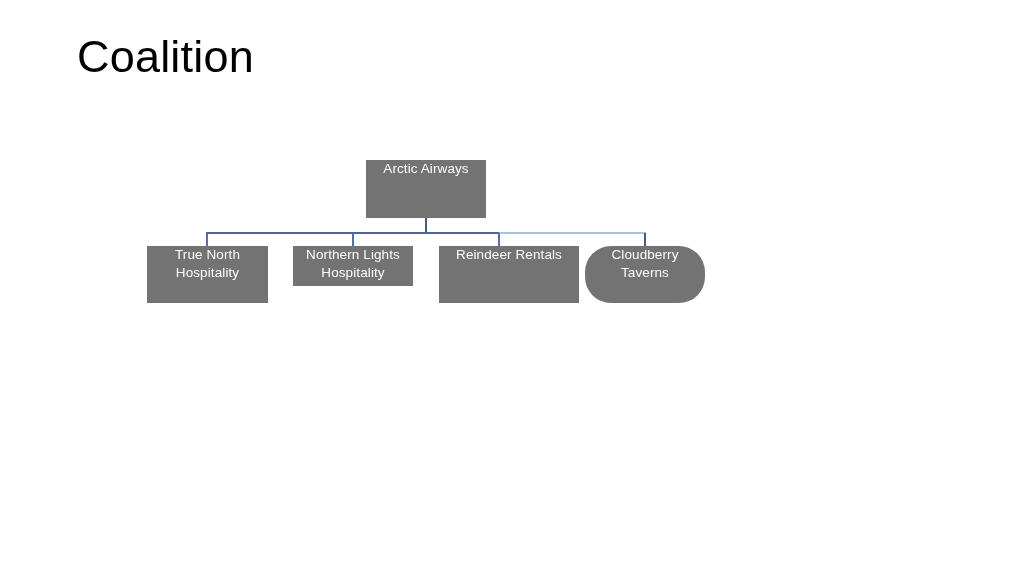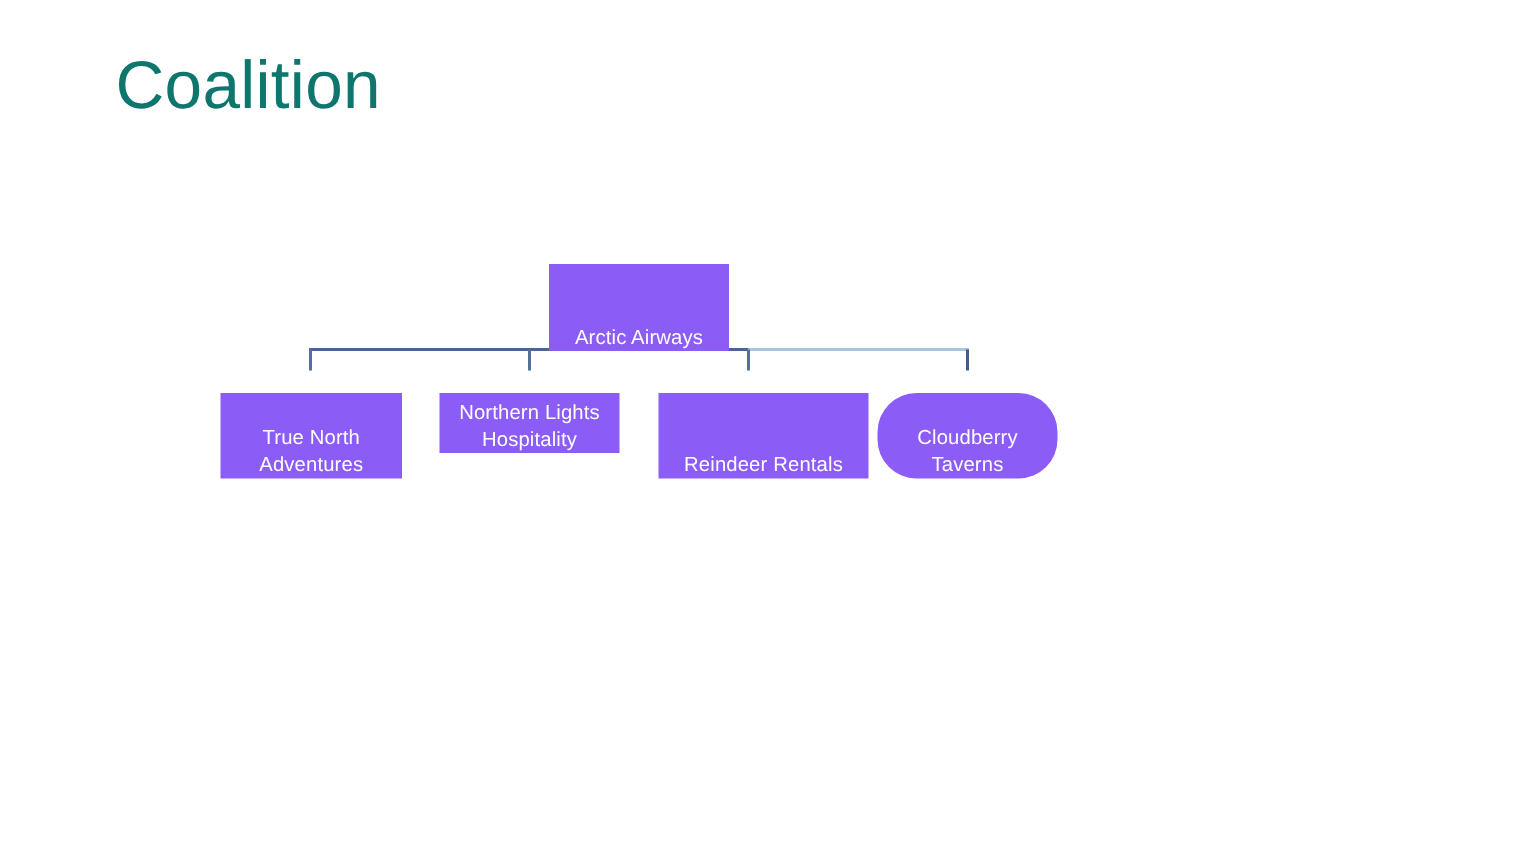--- a/index.html
+++ b/index.html
@@ -20,21 +20,21 @@
     height: 576px;
     background: #ffffff;
   }
   #slide-title {
     position: absolute;
     left: 77px;
     top: 31px;
     font-family: "Liberation Sans", sans-serif;
     font-size: 45px;
     font-weight: 300;
-    color: #0f766e;
+    color: #000000;
     letter-spacing: 0.2px;
     line-height: 1.15;
     white-space: nowrap;
   }
   #org-chart {
     position: absolute;
     left: 0;
     top: 0;
     width: 1024px;
     height: 576px;
@@ -43,26 +43,25 @@
     position: absolute;
     left: 0;
     top: 0;
     width: 1024px;
     height: 576px;
     pointer-events: none;
   }
   .node {
     position: absolute;
     box-sizing: border-box;
-    background: #8b5cf6;
+    background: #737373;
     display: flex;
-    align-items: flex-end;
+    align-items: flex-start;
     justify-content: center;
     text-align: center;
-    margin-top: 16px;
   }
   .node-label {
     font-family: "Liberation Sans", sans-serif;
     font-size: 13.5px;
     font-weight: 400;
     color: #fdfdfe;
     line-height: 1.32;
     letter-spacing: 0.1px;
     white-space: pre-line;
     padding: 0 2px;
@@ -125,21 +124,21 @@
       <line x1="353" y1="233" x2="353" y2="247" stroke="#55709b" stroke-width="2"></line>
       <line x1="499" y1="233" x2="499" y2="247" stroke="#55709b" stroke-width="2"></line>
       <line x1="645" y1="233" x2="645" y2="247" stroke="#3f5c8c" stroke-width="2"></line>
     </svg>
 
     <div class="node node-root">
       <span class="node-label">Arctic Airways</span>
     </div>
 
     <div class="node node-c0">
-      <span class="node-label">True North Adventures</span>
+      <span class="node-label">True North Hospitality</span>
     </div>
 
     <div class="node node-c1">
       <span class="node-label">Northern Lights Hospitality</span>
     </div>
 
     <div class="node node-c2">
       <span class="node-label">Reindeer Rentals</span>
     </div>
 

